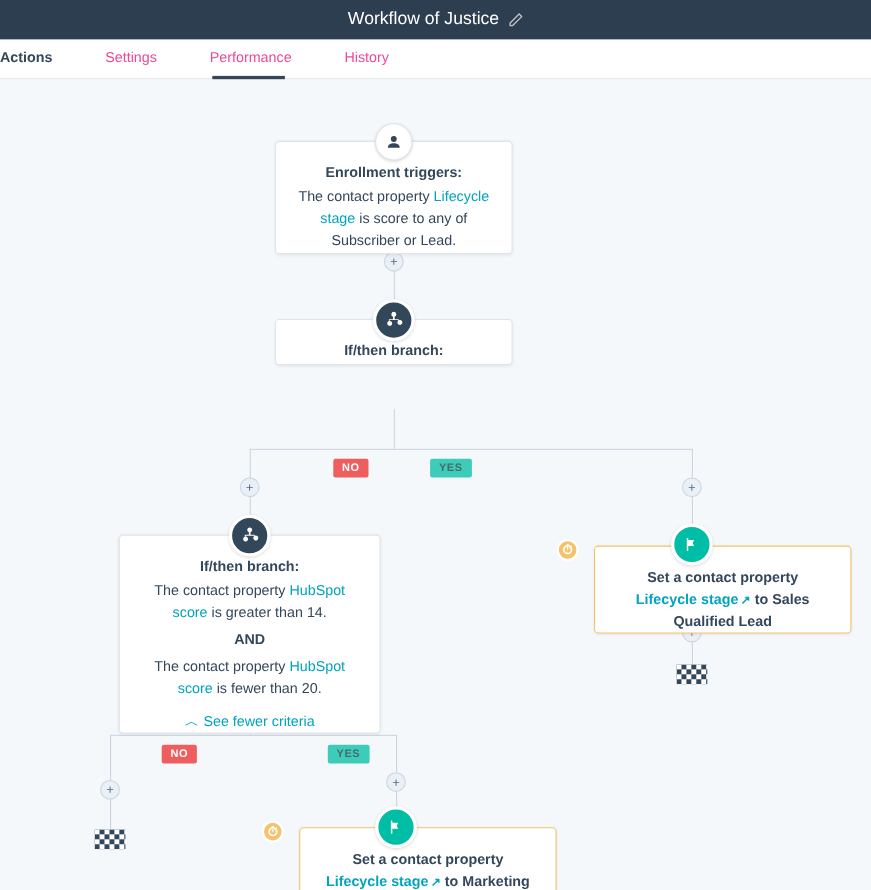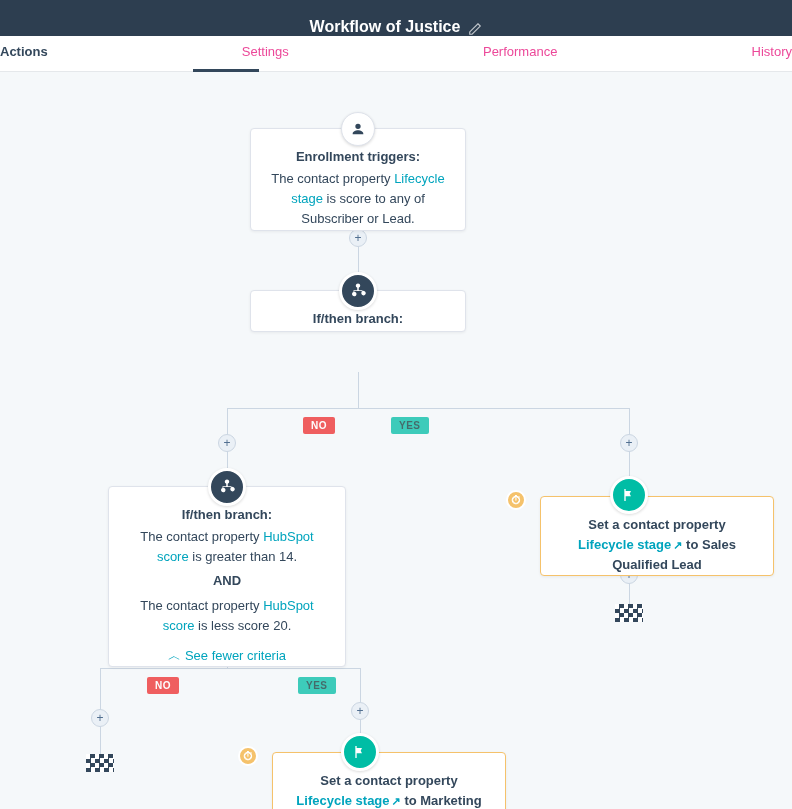--- a/index.html
+++ b/index.html
@@ -10,34 +10,34 @@
     background: #f5f8fa;
     width: 792px;
     height: 809px;
     overflow: hidden;
     position: relative;
   }
   .header {
     background: #2d3e50;
     height: 36px;
     display: flex;
-    align-items: flex-end;
+    align-items: center;
     justify-content: center;
     color: #fff;
     font-size: 16px;
-    font-weight: 700;
+    font-weight: 400;
     gap: 8px;
   }
   .header .edit-icon { opacity: .7; }
   .tabs {
     background: #fff;
     height: 36px;
     border-bottom: 1px solid #e5e8eb;
     display: flex;
-    justify-content: space-between;
+    justify-content: flex-start;
     gap: 48px;
     align-items: center;
     font-size: 13px;
   }
   .tab { color: #ec4899; padding-bottom: 4px; cursor: pointer; }
   .tab.active { color: #33475b; font-weight: 600; }
   .tab-underline {
     position: absolute;
     height: 3px;
     background: #33475b;
@@ -217,21 +217,21 @@
       </svg>
   </div>
 
   <div class="card" style="left:108px; top:414px; width:238px;">
     <div class="title">If/then branch:</div>
     <div class="slot">
       <span class="inline">The contact property </span><span class="inline linkish">HubSpot score</span><span class="inline"> is greater than </span><span class="inline">14</span><span class="inline">.</span>
     </div>
     <div class="and-label">AND</div>
     <div class="slot">
-      <span class="inline">The contact property </span><span class="inline linkish">HubSpot score</span><span class="inline"> is less score </span><span class="inline">20</span><span class="inline">.</span>
+      <span class="inline">The contact property </span><span class="inline linkish">HubSpot score</span><span class="inline"> is fewer than </span><span class="inline">20</span><span class="inline">.</span>
     </div>
     <div class="toggle">
       <span class="chev">︿</span><span>See fewer criteria</span>
     </div>
   </div>
   <div class="node-icon" style="left:208px; top:396px;">
     <svg width="18" height="18" viewBox="0 0 24 24" fill="white">
         <path d="M12 2a3 3 0 00-1 5.83V11H6v2.17A3 3 0 107 13v-1h10v1a3 3 0 101-.83V11h-5V7.83A3 3 0 0012 2z"></path>
       </svg>
   </div>

